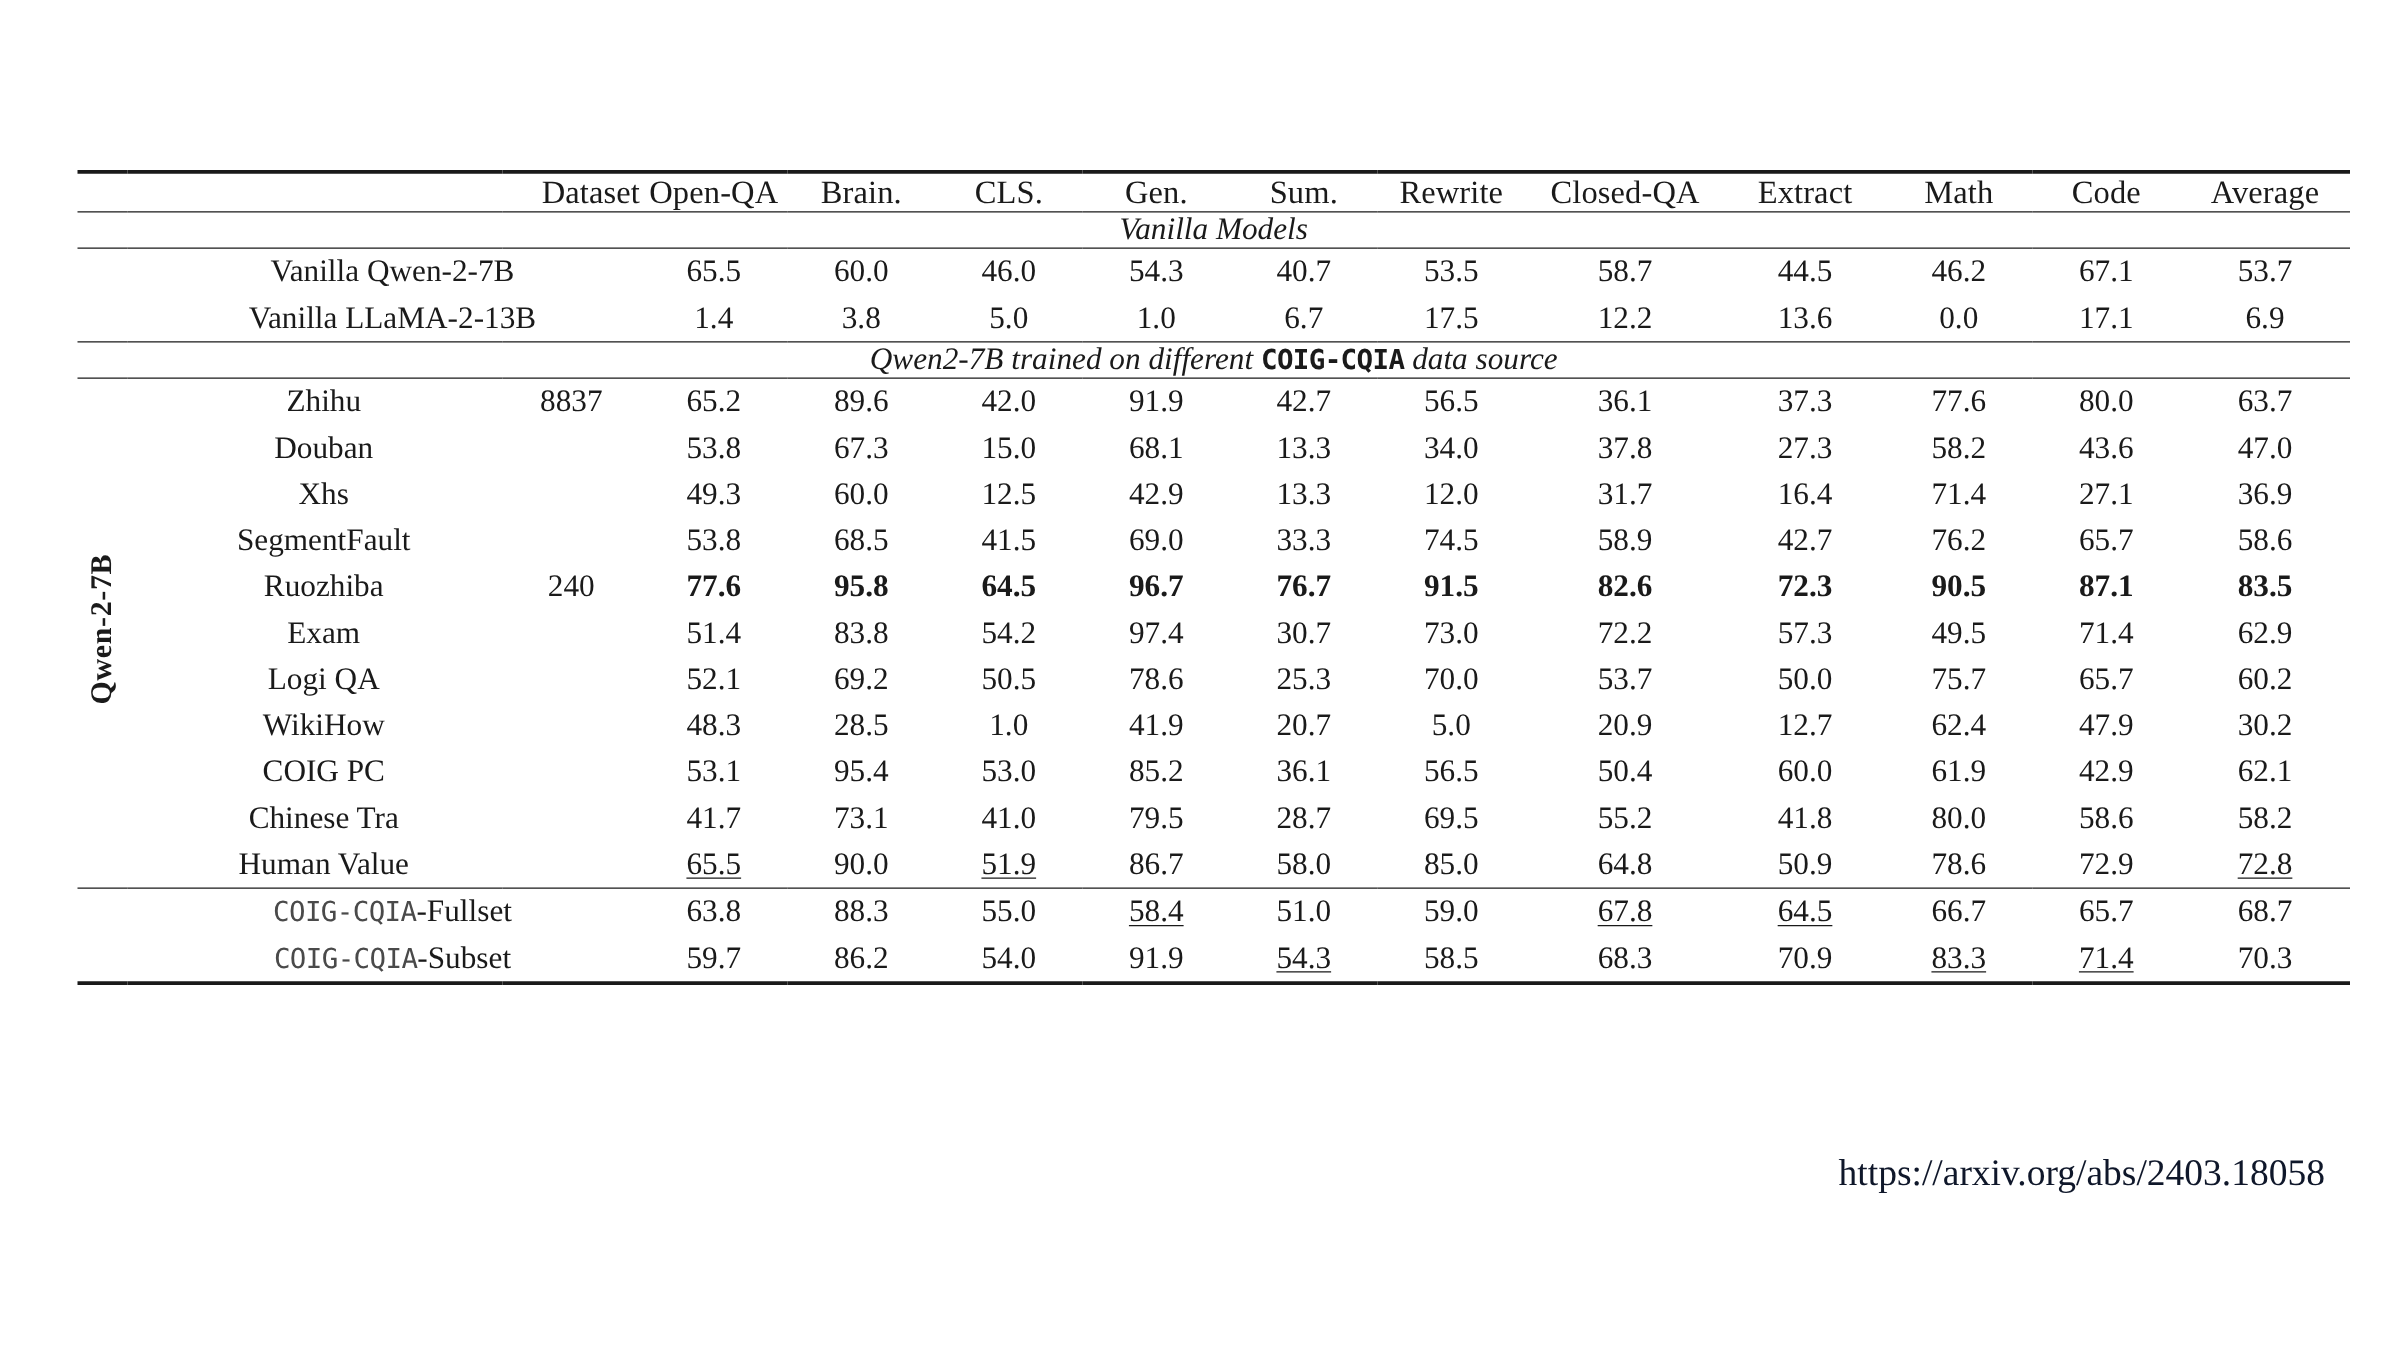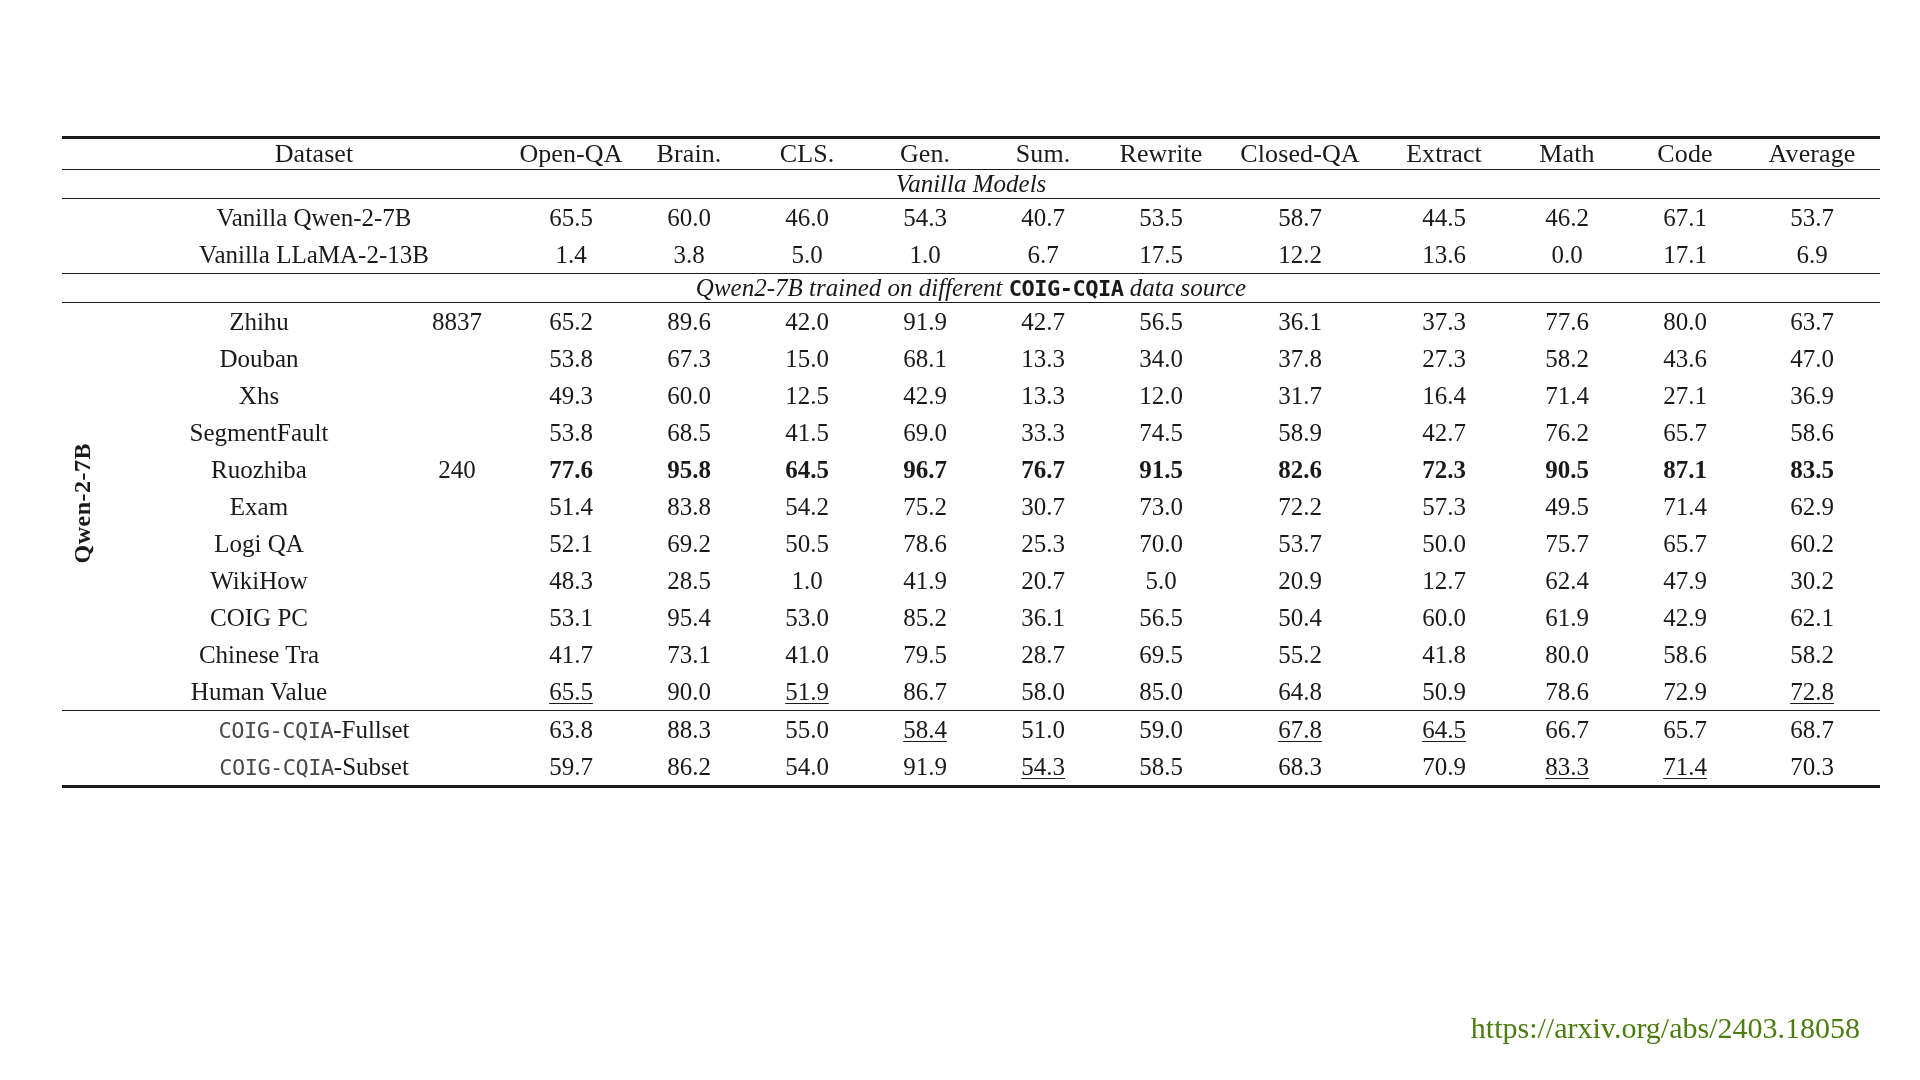--- a/index.html
+++ b/index.html
@@ -47,21 +47,21 @@
 
   .rule-thick { border-top: 3.2px solid #1a1a1a; }
   .rule-thin  { border-top: 1.6px solid #1a1a1a; }
 
   .hdr td {
     font-weight: bold;
     font-size: 26px;
     padding: 9px 0 10px 0;
     letter-spacing: 0.1px;
   }
-  .hdr td.name-cell { text-align: center; padding-left: 14px; }
+  .hdr td.name-cell { text-align: right; padding-left: 14px; }
 
   .section-row td {
     font-style: italic;
     font-weight: bold;
     font-size: 25px;
     padding: 8px 0 9px 0;
     text-align: center;
   }
   .mono {
     font-family: "DejaVu Sans Mono", monospace;
@@ -100,24 +100,24 @@
   }
   .bold { font-weight: bold; }
   .uline {
     text-decoration: underline;
     text-underline-offset: 2.5px;
     text-decoration-thickness: 1.4px;
   }
   .url {
     position: absolute;
     right: 60px;
-    top: 1011px;
+    top: 922px;
     font-size: 30px;
     font-family: "Liberation Serif", serif;
-    color: #4d7c0f;
+    color: #0f172a;
     white-space: nowrap;
   }
 </style>
 </head>
 <body>
 
 <div id="page">
 
   <div class="table-wrap">
     <table class="results">
@@ -264,21 +264,21 @@
             <td><span class="bold">90.5</span></td>
             <td><span class="bold">87.1</span></td>
             <td><span class="bold">83.5</span></td>
           </tr>
           <tr class="data">
             <td class="name-cell">Exam</td>
             <td class="count-cell"></td>
             <td><span>51.4</span></td>
             <td><span>83.8</span></td>
             <td><span>54.2</span></td>
-            <td><span>75.2</span></td>
+            <td><span>97.4</span></td>
             <td><span>30.7</span></td>
             <td><span>73.0</span></td>
             <td><span>72.2</span></td>
             <td><span>57.3</span></td>
             <td><span>49.5</span></td>
             <td><span>71.4</span></td>
             <td><span>62.9</span></td>
           </tr>
           <tr class="data">
             <td class="name-cell">Logi QA</td>

